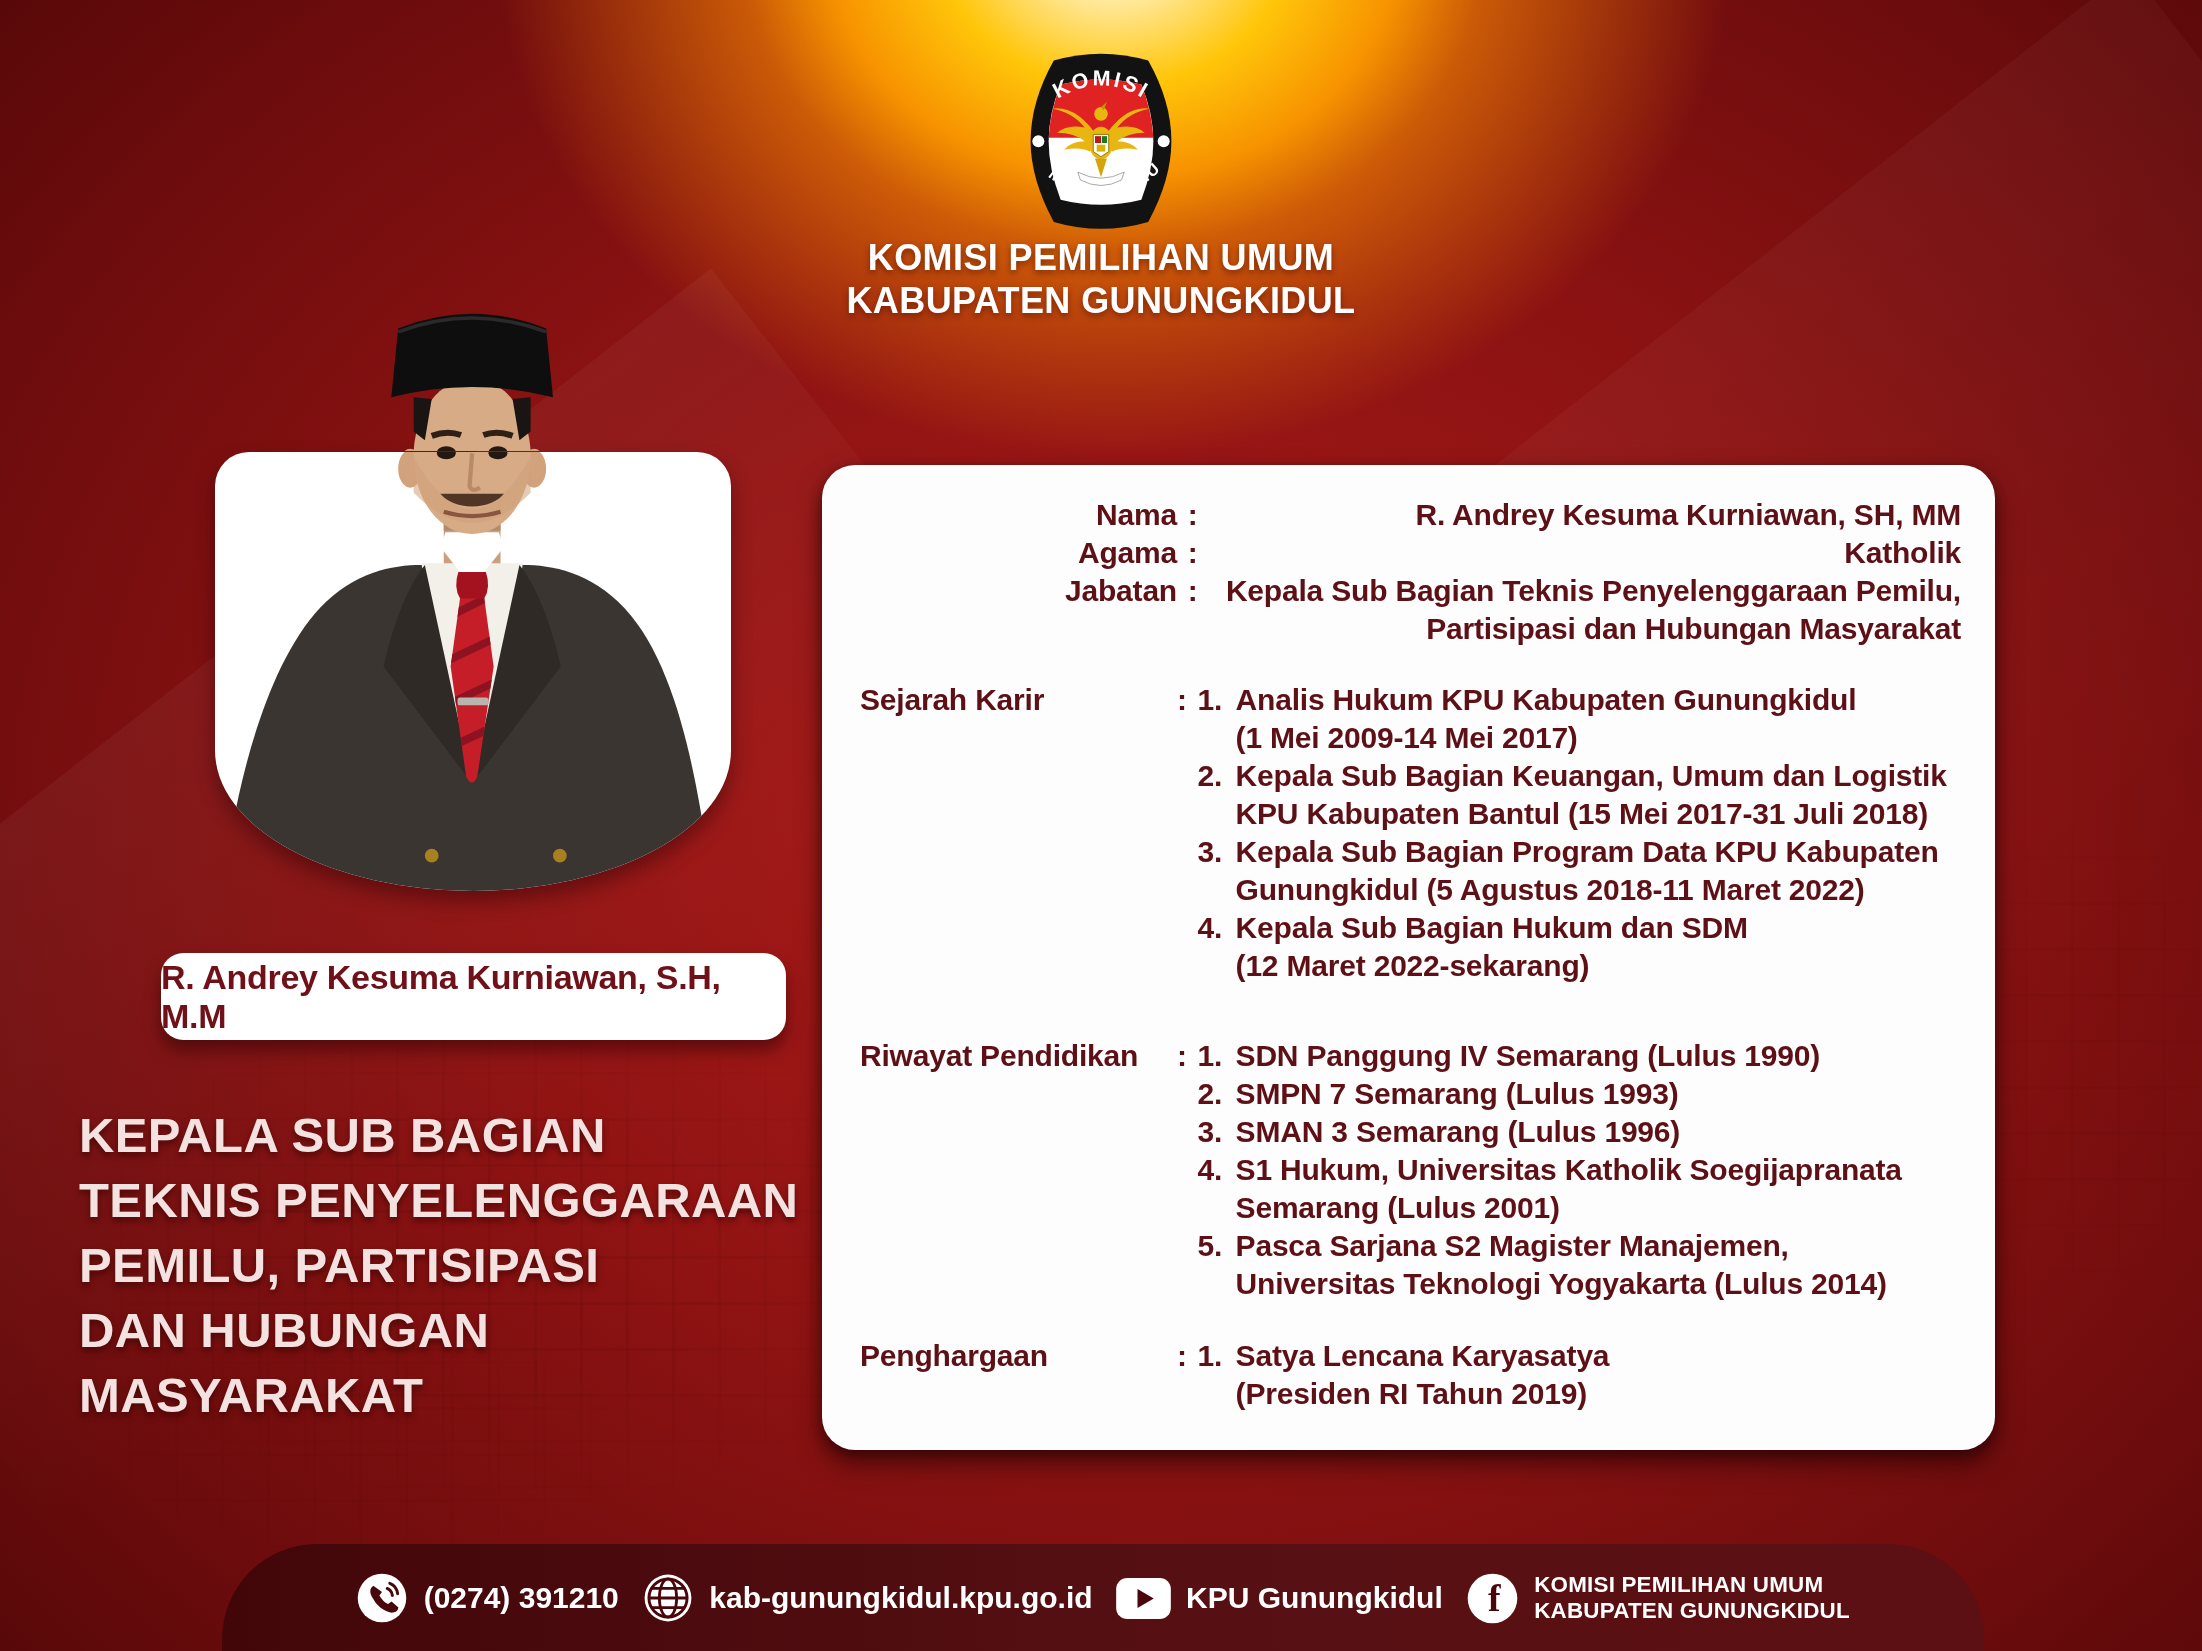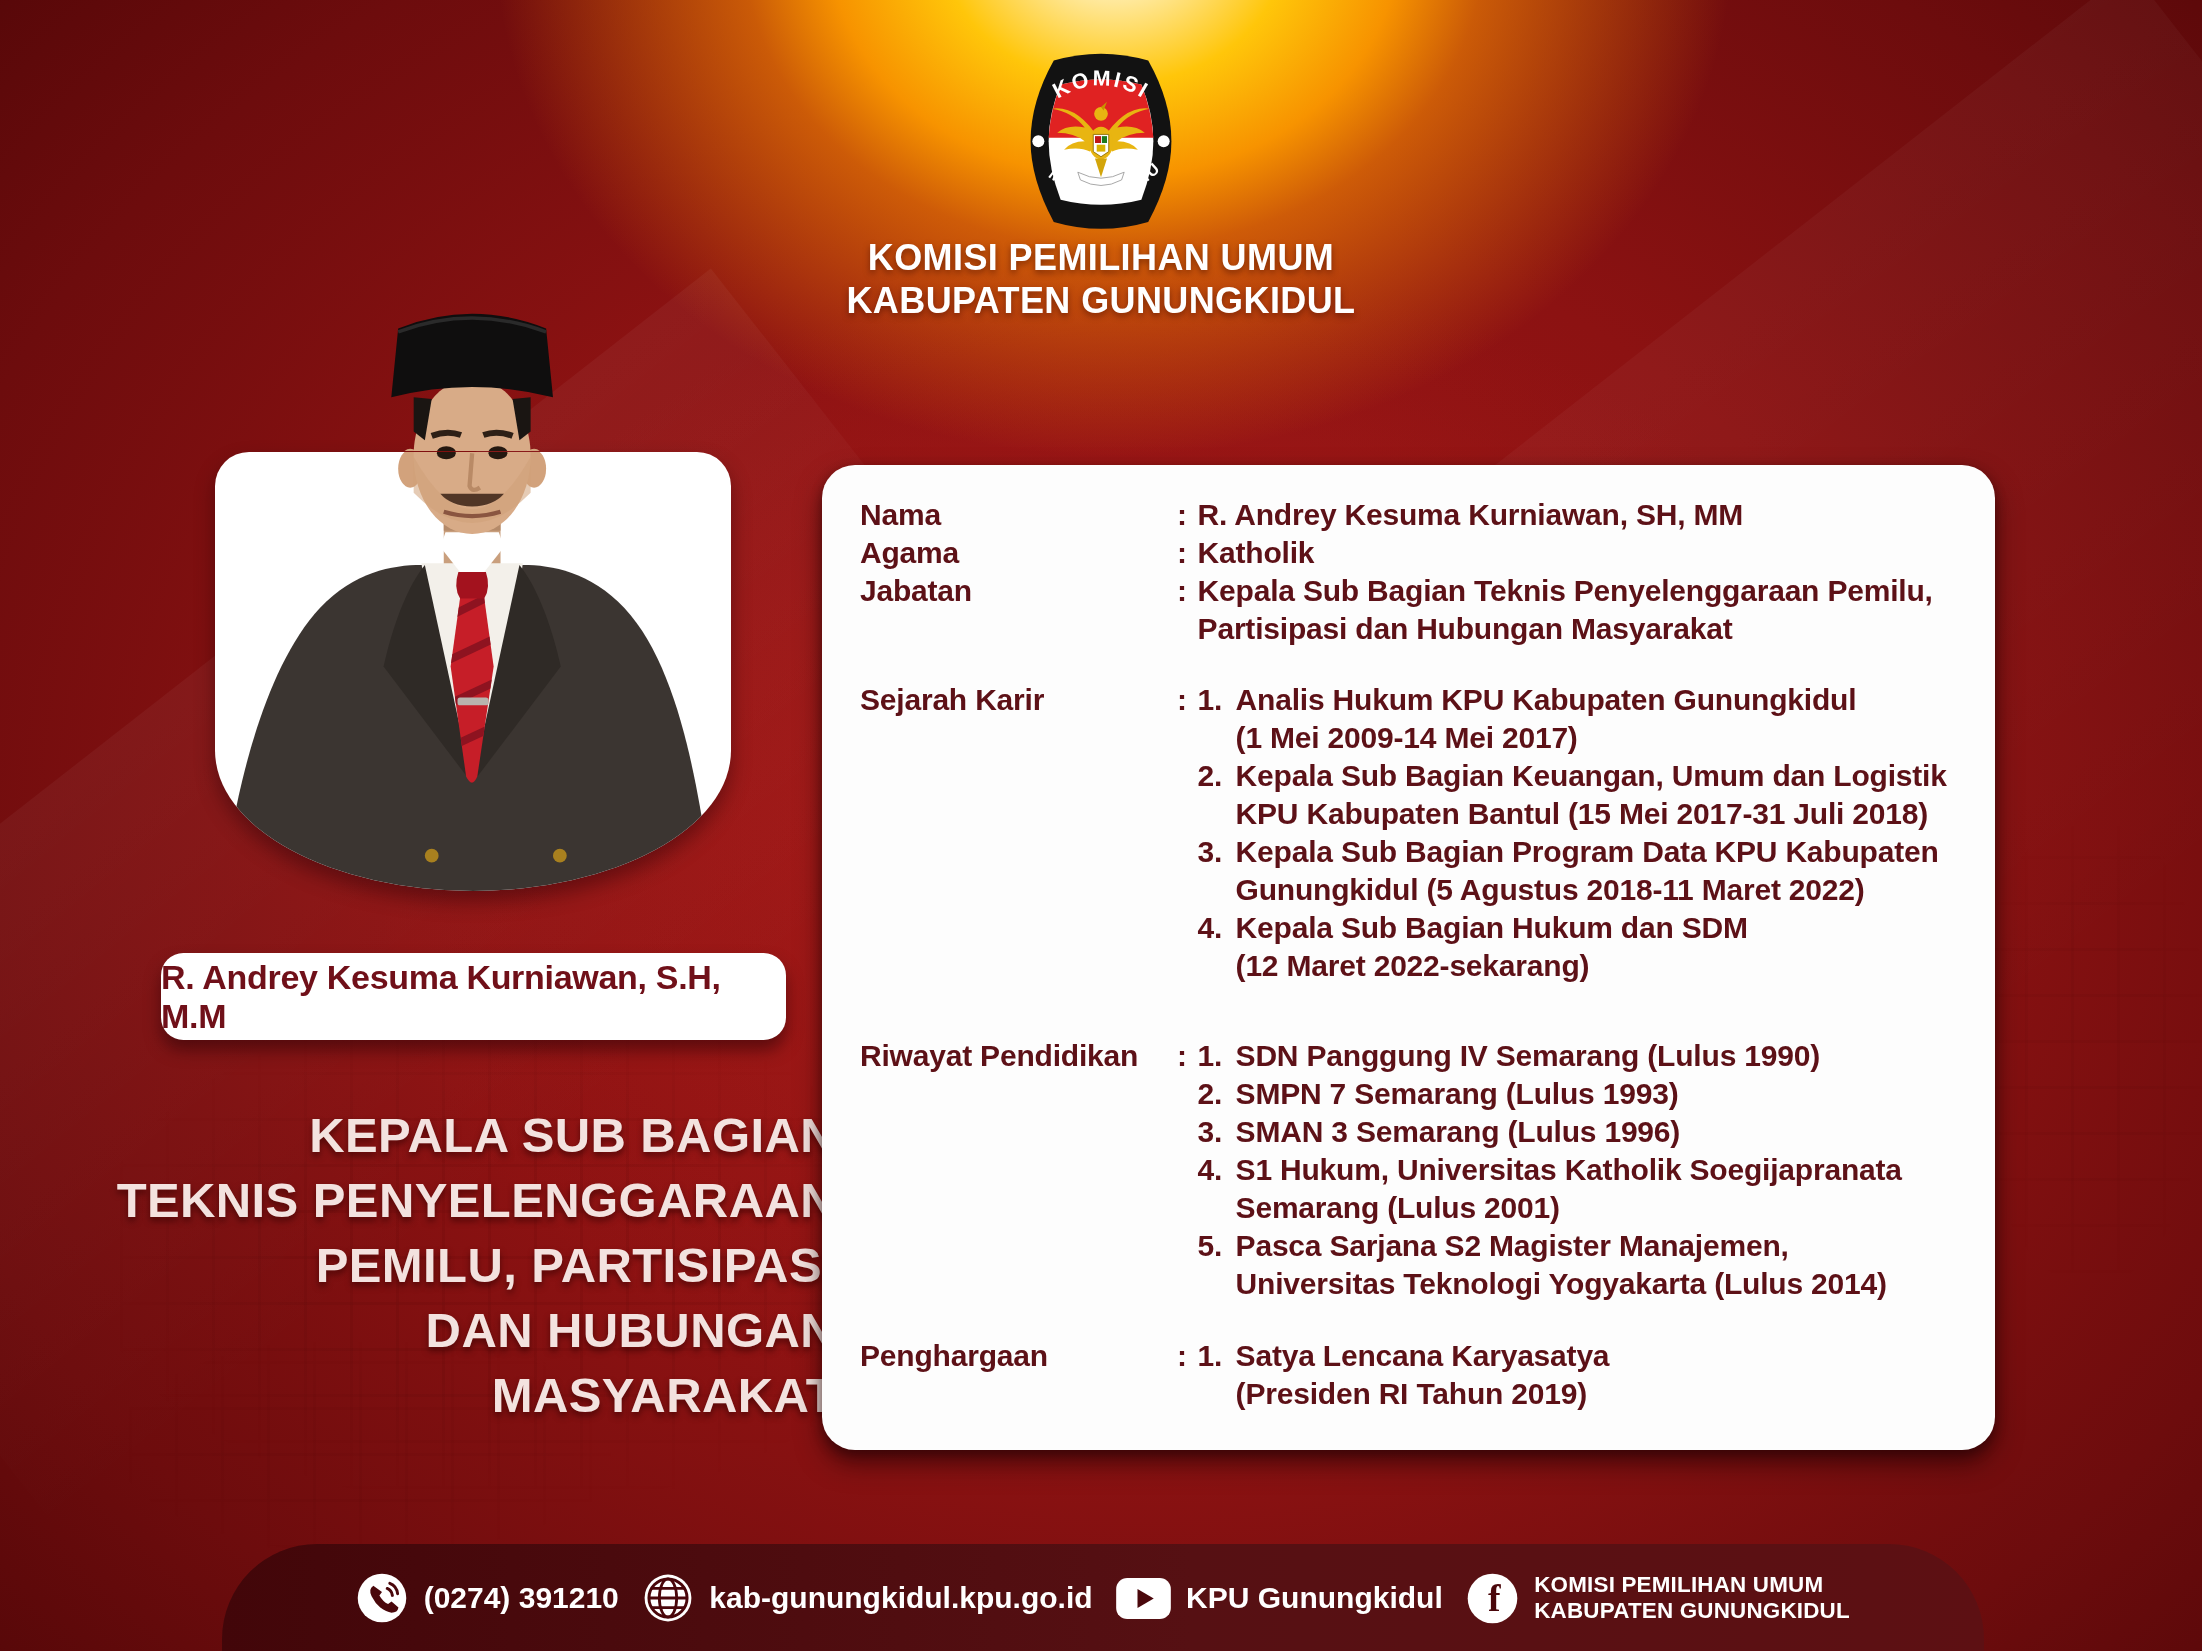--- a/index.html
+++ b/index.html
@@ -45,30 +45,30 @@
     overflow:hidden;box-shadow:0 10.3px 20.6px rgba(40,3,6,.45);}
   .photo-frame svg{position:absolute;left:0;top:-157px;width:516px;height:596px;}
   .portrait-top{position:absolute;left:215px;top:294px;width:516px;height:596px;
     clip-path:inset(0 0 439px 0);}
 
   
   .name-plate{position:absolute;left:161px;top:953px;width:625px;height:87px;
     background:#ffffff;border-radius:22.4px;display:flex;align-items:center;justify-content:center;
     box-shadow:0 10.3px 15.5px rgba(45,4,7,.55);}
   .name-plate span{color:#701019;font-weight:bold;font-size:34px;letter-spacing:-0.3px;}
-  .position-block{position:absolute;left:79px;top:1103px;width:757px;text-align:right;}
+  .position-block{position:absolute;left:79px;top:1103px;width:757px;text-align:left;}
   .position-block div{color:#f3e2df;font-weight:bold;font-size:49px;line-height:65px;
     letter-spacing:0.4px;text-shadow:0 4.3px 6px rgba(50,2,2,.6);}
 
   
   .card{position:absolute;left:822px;top:465px;width:1173px;height:985px;background:#fdfdfd;
     border-radius:33px;box-shadow:0 13.8px 26px rgba(28,2,4,.55), 0 4.3px 10.3px rgba(28,2,4,.4);
     padding:31px 34px 0 38px;box-sizing:border-box;color:#5d1117;font-weight:bold;
     font-size:30px;line-height:38px;letter-spacing:-0.2px;}
-  .bio-row{display:flex;}
+  .bio-row{display:flex;text-align:right;}
   .lbl{width:317px;flex:0 0 317px;}
   .colon{width:20.6px;flex:0 0 20.6px;}
   .val{flex:1;}
   .section{display:flex;}
   .s-karir{margin-top:33px;}
   .s-pendidikan{margin-top:52px;}
   .s-penghargaan{margin-top:34px;}
   .items{flex:1;}
   .item{display:flex;}
   .num{width:38px;flex:0 0 38px;}

